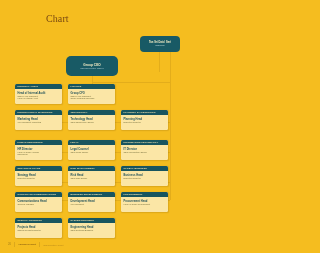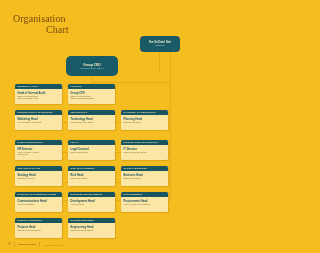--- a/index.html
+++ b/index.html
@@ -71,21 +71,20 @@
   .footer .rule{width:1px;height:5px;background:#dca81c;}
   .footer .t1{font-size:2.5px;color:#8a5f10;font-weight:bold;letter-spacing:.08px;}
   .footer .t2{font-size:2.3px;color:#b8891a;letter-spacing:.05px;}
 </style>
 </head>
 <body>
 
 <div class="page">
 
   <div class="title">
-    <span>Organisation</span>
     <span class="l2">Chart</span>
   </div>
 
   <div class="line v" style="left:170px;top:52px;height:148px;"></div>
   <div class="line h" style="left:92px;top:82px;width:78px;"></div>
   <div class="line h" style="left:62px;top:122px;width:108px;"></div>
   <div class="line h" style="left:62px;top:152px;width:108px;"></div>
   <div class="line h" style="left:62px;top:182px;width:108px;"></div>
   <div class="line h" style="left:62px;top:200px;width:108px;"></div>
   <div class="line v" style="left:92px;top:76px;height:8px;"></div>

